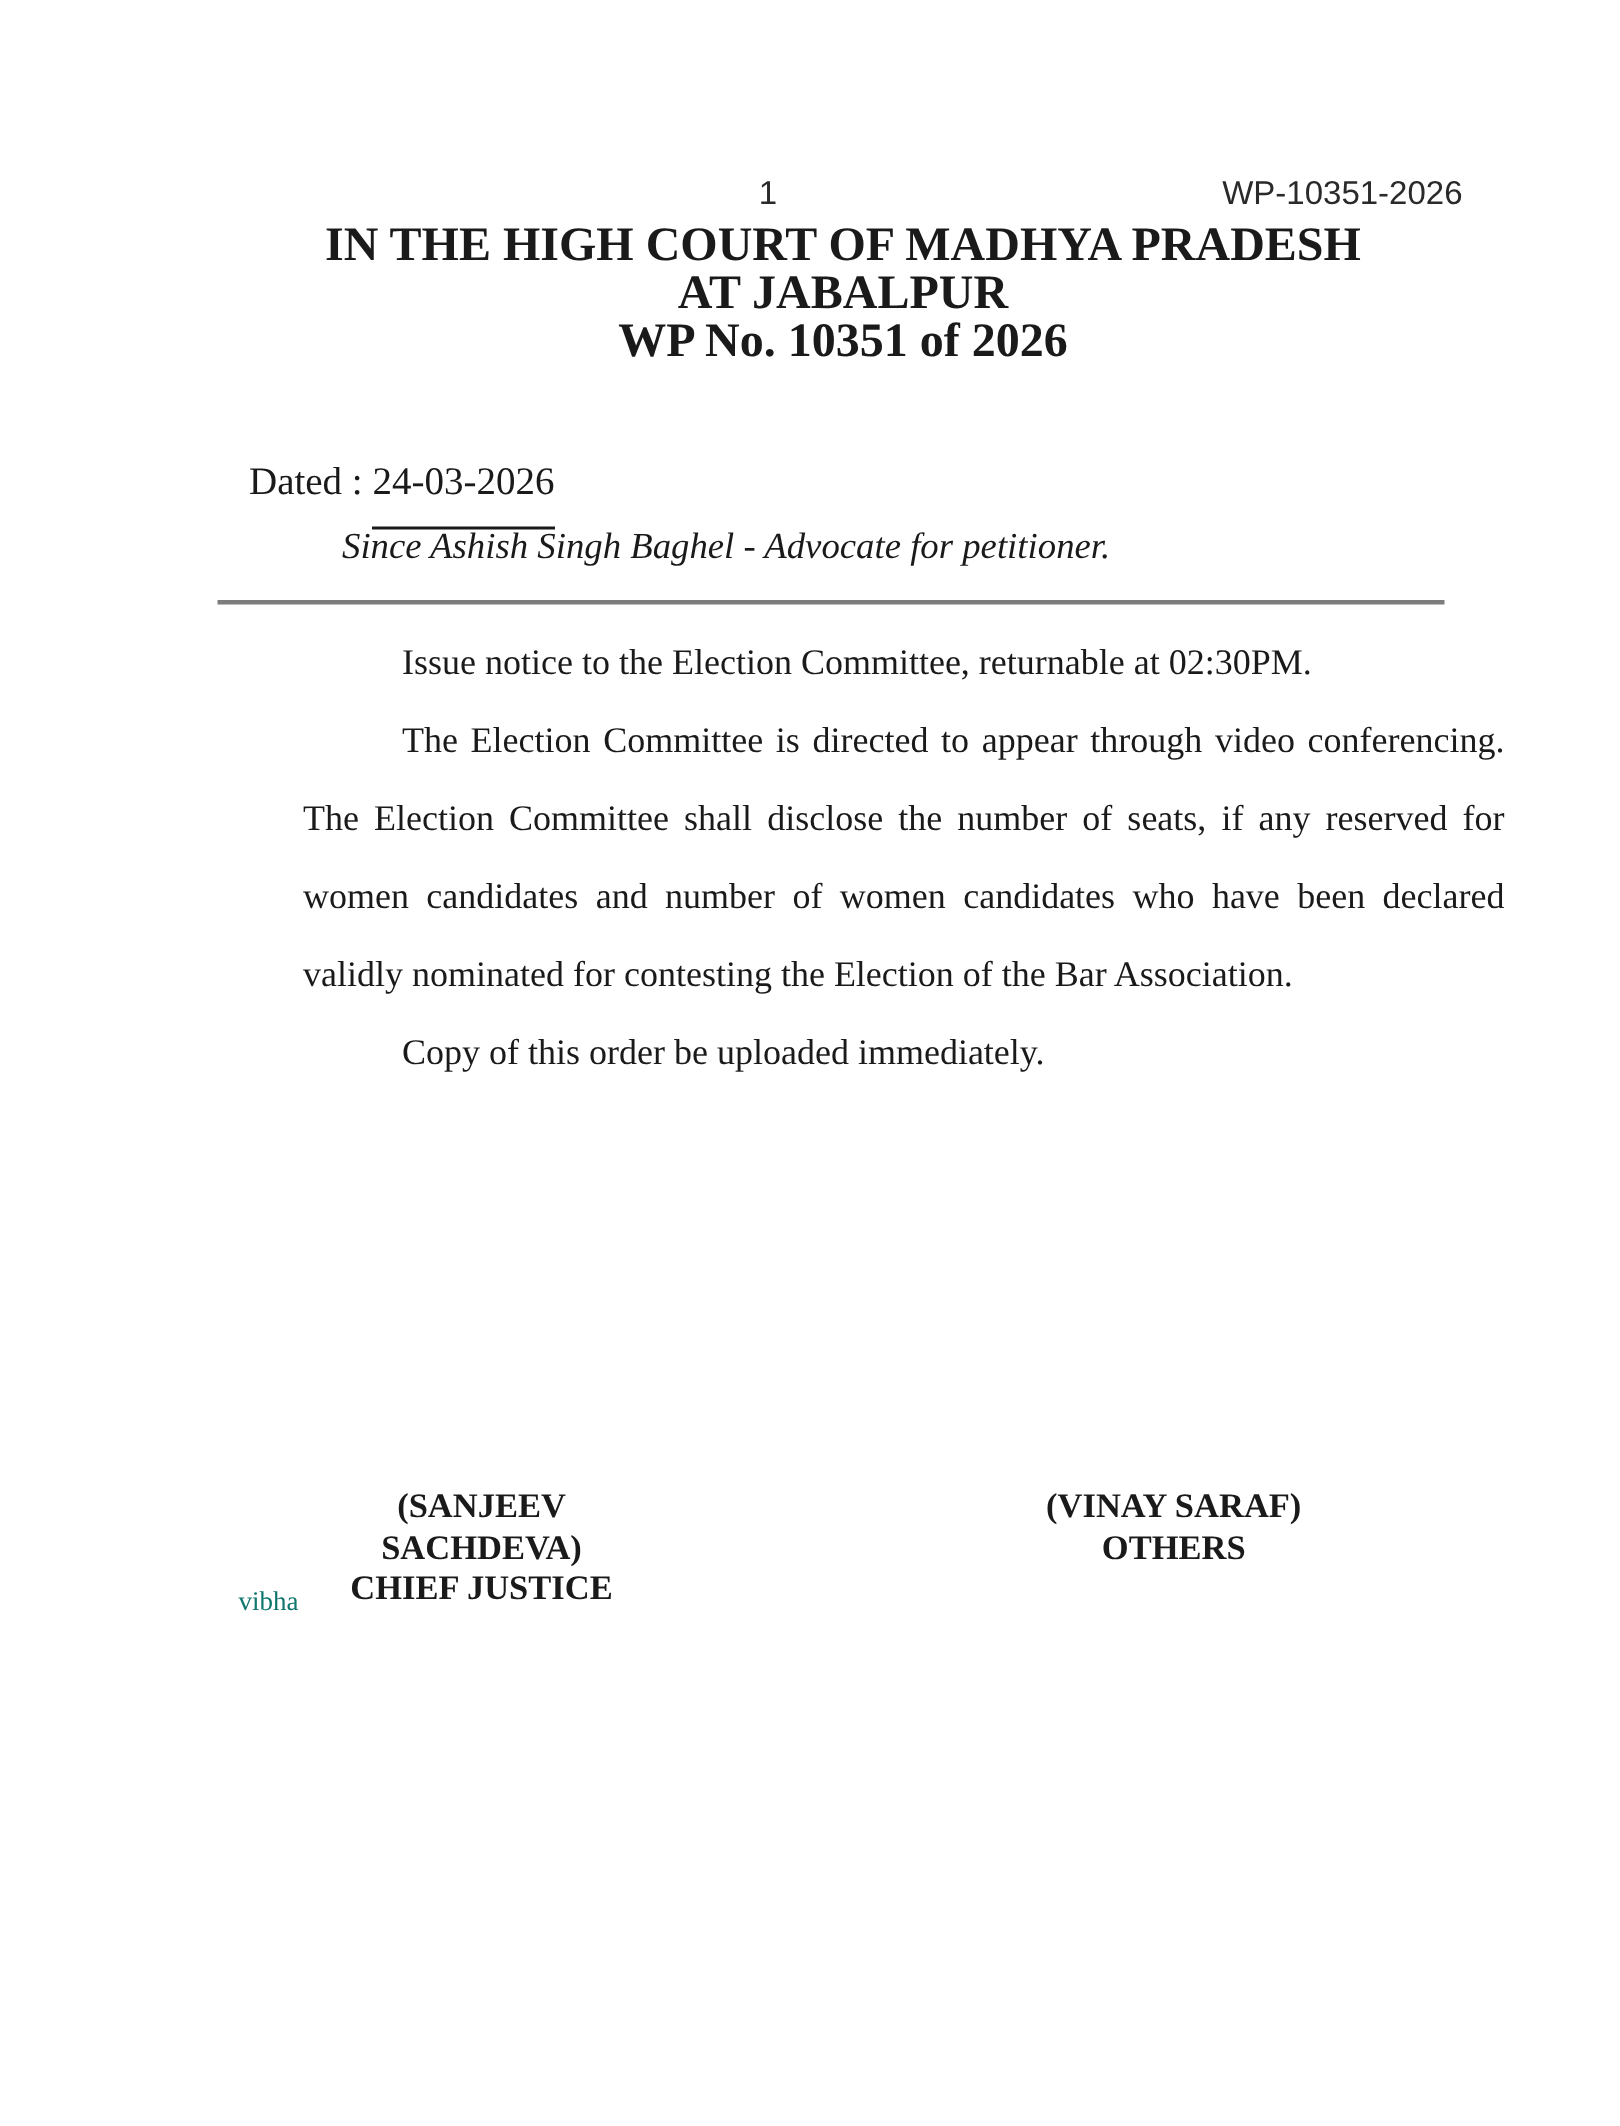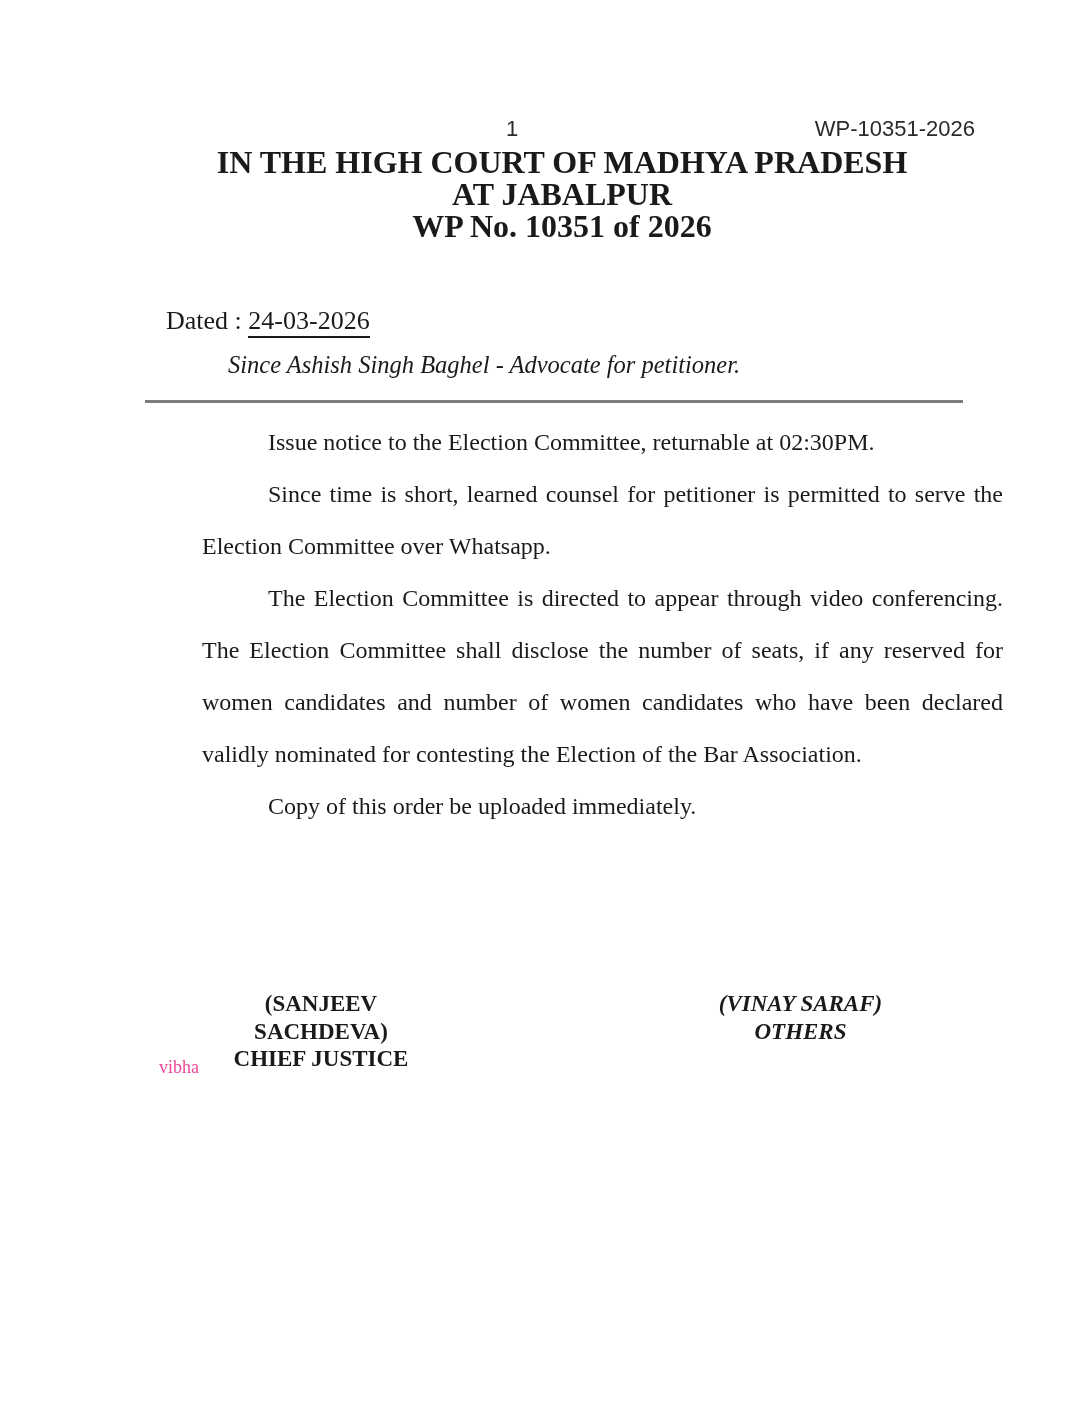--- a/index.html
+++ b/index.html
@@ -70,21 +70,21 @@
   
   .dated-line {
     position: absolute;
     top: 305px;
     left: 166px;
     font-size: 26px;
     line-height: 32px;
   }
   .dated-value {
     border-bottom: 2px solid #1a1a1a;
-    padding-bottom: 1px;
+    padding-bottom: 16px;
   }
   .appearance {
     position: absolute;
     top: 350px;
     left: 228px;
     font-style: italic;
     font-size: 24.5px;
     line-height: 30px;
   }
 
@@ -119,30 +119,30 @@
   
   .sig {
     position: absolute;
     top: 990px;
     text-align: center;
     font-weight: bold;
     font-size: 23px;
     line-height: 27.5px;
   }
   .sig-left  { left: 196px; width: 250px; }
-  .sig-right { left: 688px; width: 225px; font-style: italic; }
+  .sig-right { left: 670px; width: 225px; }
 
   
   .initials {
     position: absolute;
     top: 1056px;
     left: 159px;
     font-size: 18px;
     line-height: 22px;
-    color: #ec4899;
+    color: #0f766e;
   }
 </style>
 </head>
 <body>
 
 <div class="page">
 
   <div class="page-header">
     <span class="page-num">1</span>
     <span class="case-ref">WP-10351-2026</span>
@@ -155,21 +155,20 @@
   </div>
 
   <div class="dated-line"><span>Dated : </span><span class="dated-value">24-03-2026</span></div>
 
   <div class="appearance">Since Ashish Singh Baghel - Advocate for petitioner.</div>
 
   <hr class="rule">
 
   <div class="order-body">
     <p>Issue notice to the Election Committee, returnable at 02:30PM.</p>
-    <p>Since time is short, learned counsel for petitioner is permitted to serve the Election Committee over Whatsapp.</p>
     <p>The Election Committee is directed to appear through video conferencing. The Election Committee shall disclose the number of seats, if any reserved for women candidates and number of women candidates who have been declared validly nominated for contesting the Election of the Bar Association.</p>
     <p>Copy of this order be uploaded immediately.</p>
   </div>
 
   <div class="sig sig-left">
     <div>(SANJEEV SACHDEVA)</div>
     <div>CHIEF JUSTICE</div>
   </div>
 
   <div class="sig sig-right">

